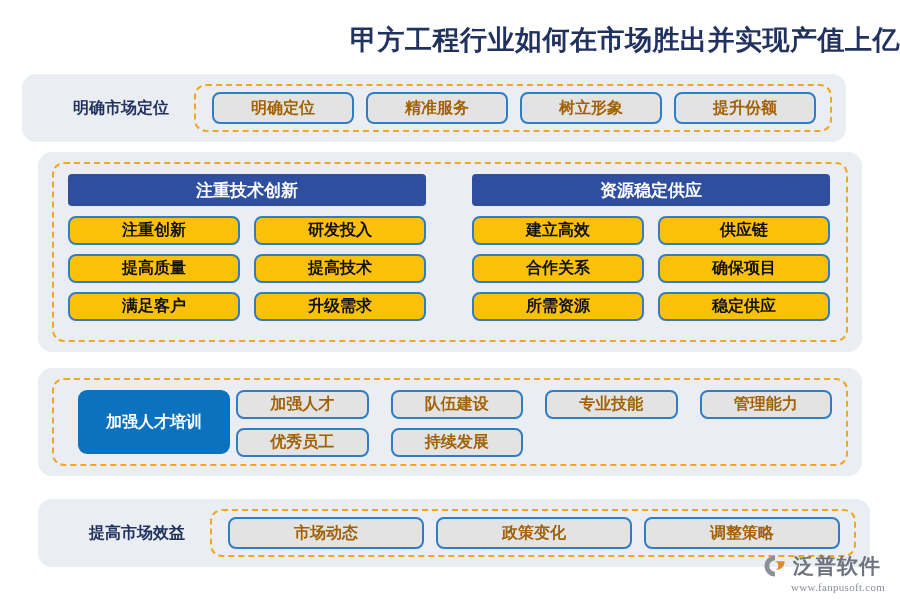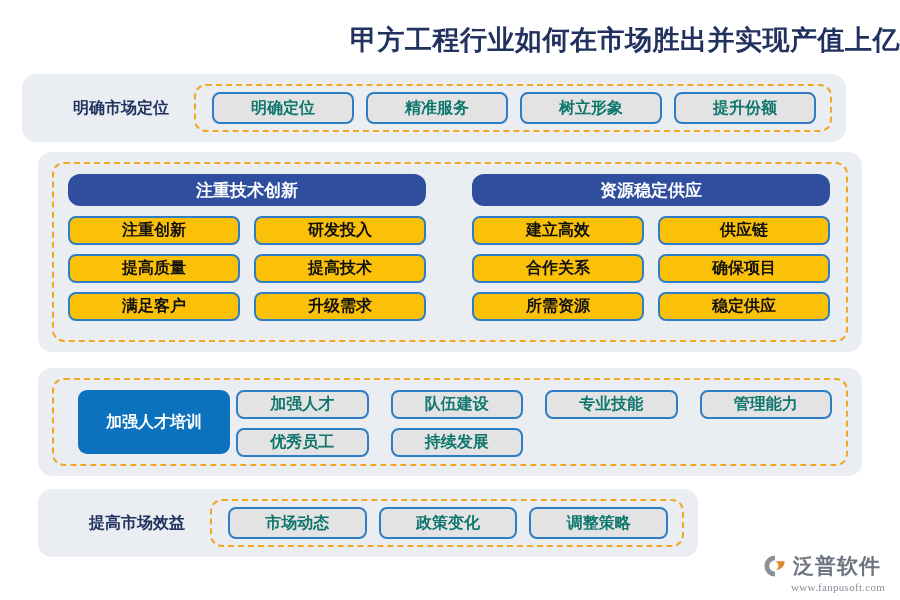--- a/index.html
+++ b/index.html
@@ -40,21 +40,21 @@
   
   .section {
     position: absolute;
     background: #eaeef2;
     border-radius: 14px;
     box-sizing: border-box;
   }
   .sec1 { left: 22px; top: 74px;  width: 824px; height: 68px; padding-left: 34px; }
   .sec2 { left: 38px; top: 152px; width: 824px; height: 200px; }
   .sec3 { left: 38px; top: 368px; width: 824px; height: 108px; }
-  .sec4 { left: 38px; top: 489px; width: 660px; height: 68px; }
+  .sec4 { left: 38px; top: 499px; width: 832px; height: 68px; }
 
   
   .stage-label {
     position: absolute;
     left: 24px;
     top: 0;
     height: 100%;
     width: 150px;
     display: flex;
     align-items: center;
@@ -80,21 +80,21 @@
   
   .pill-row {
     position: absolute;
     display: flex;
     align-items: center;
   }
   .pill {
     background: #e3e3e3;
     border: 2px solid #2f7dc4;
     border-radius: 9px;
-    color: #0f766e;
+    color: #a16207;
     font-size: 16px;
     font-weight: bold;
     display: flex;
     align-items: center;
     justify-content: center;
     box-sizing: border-box;
     white-space: nowrap;
   }
 
   
@@ -117,21 +117,21 @@
   .col {
     position: absolute;
     top: 22px;
     width: 358px;
   }
   .col-left  { left: 30px; }
   .col-right { left: 434px; text-align: center; }
 
   .col-head {
     height: 32px;
-    border-radius: 12px;
+    border-radius: 4px;
     background: #2f4f9e;
     color: #ffffff;
     font-size: 17px;
     font-weight: bold;
     display: flex;
     align-items: center;
     justify-content: center;
     white-space: nowrap;
   }
   .col-grid {

